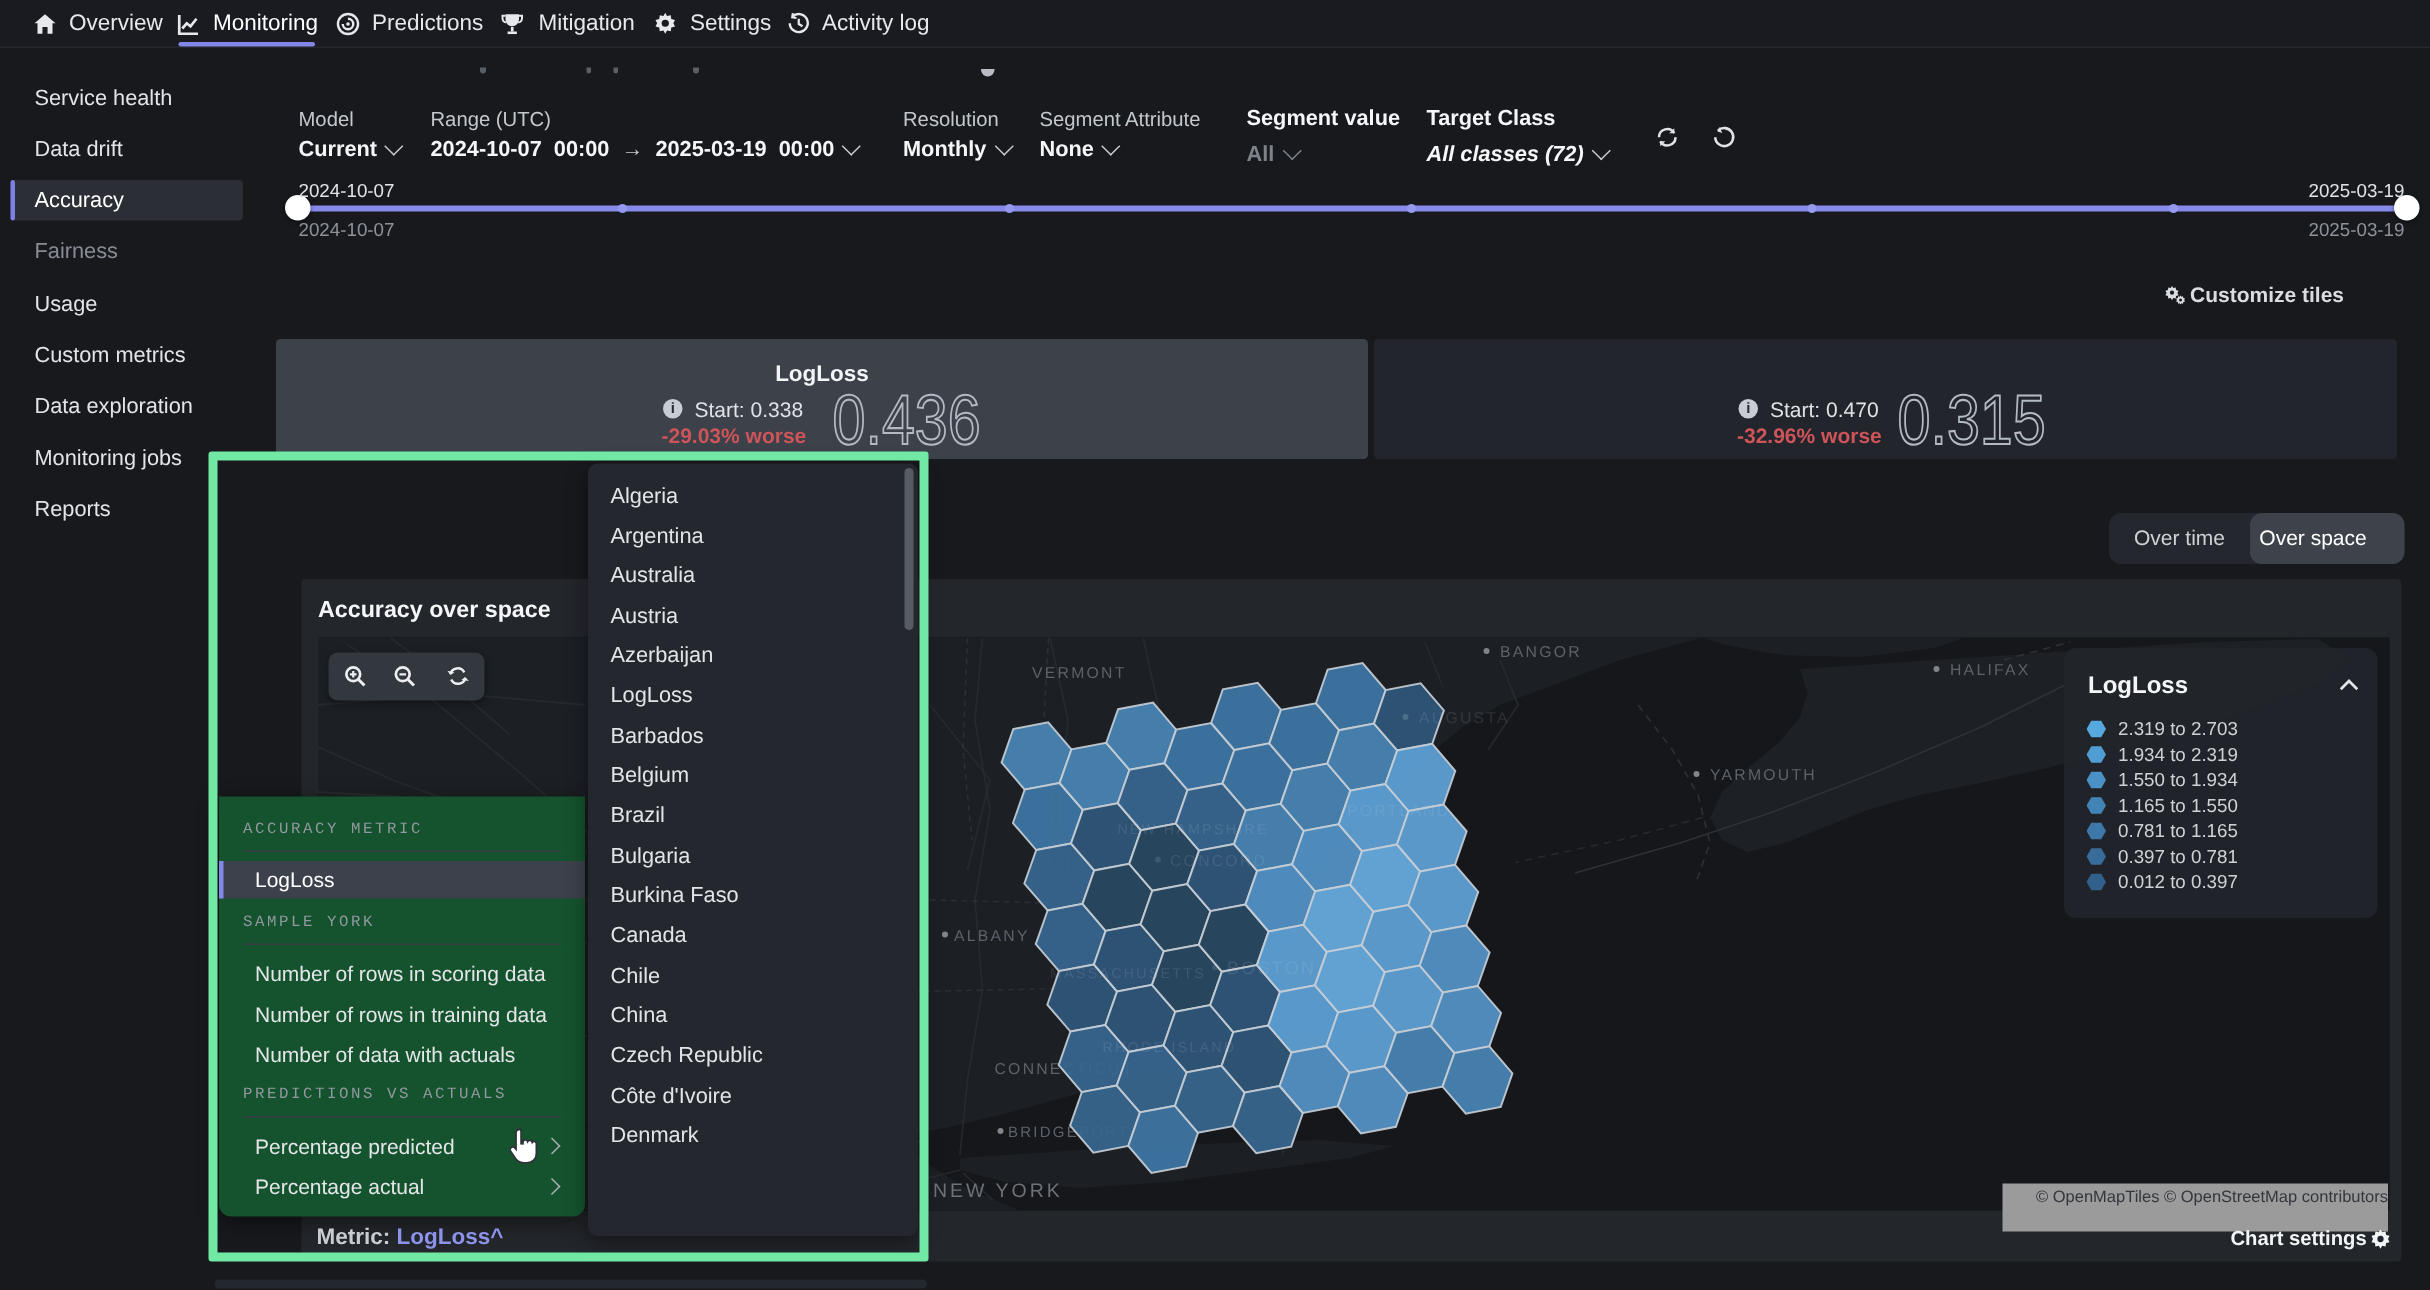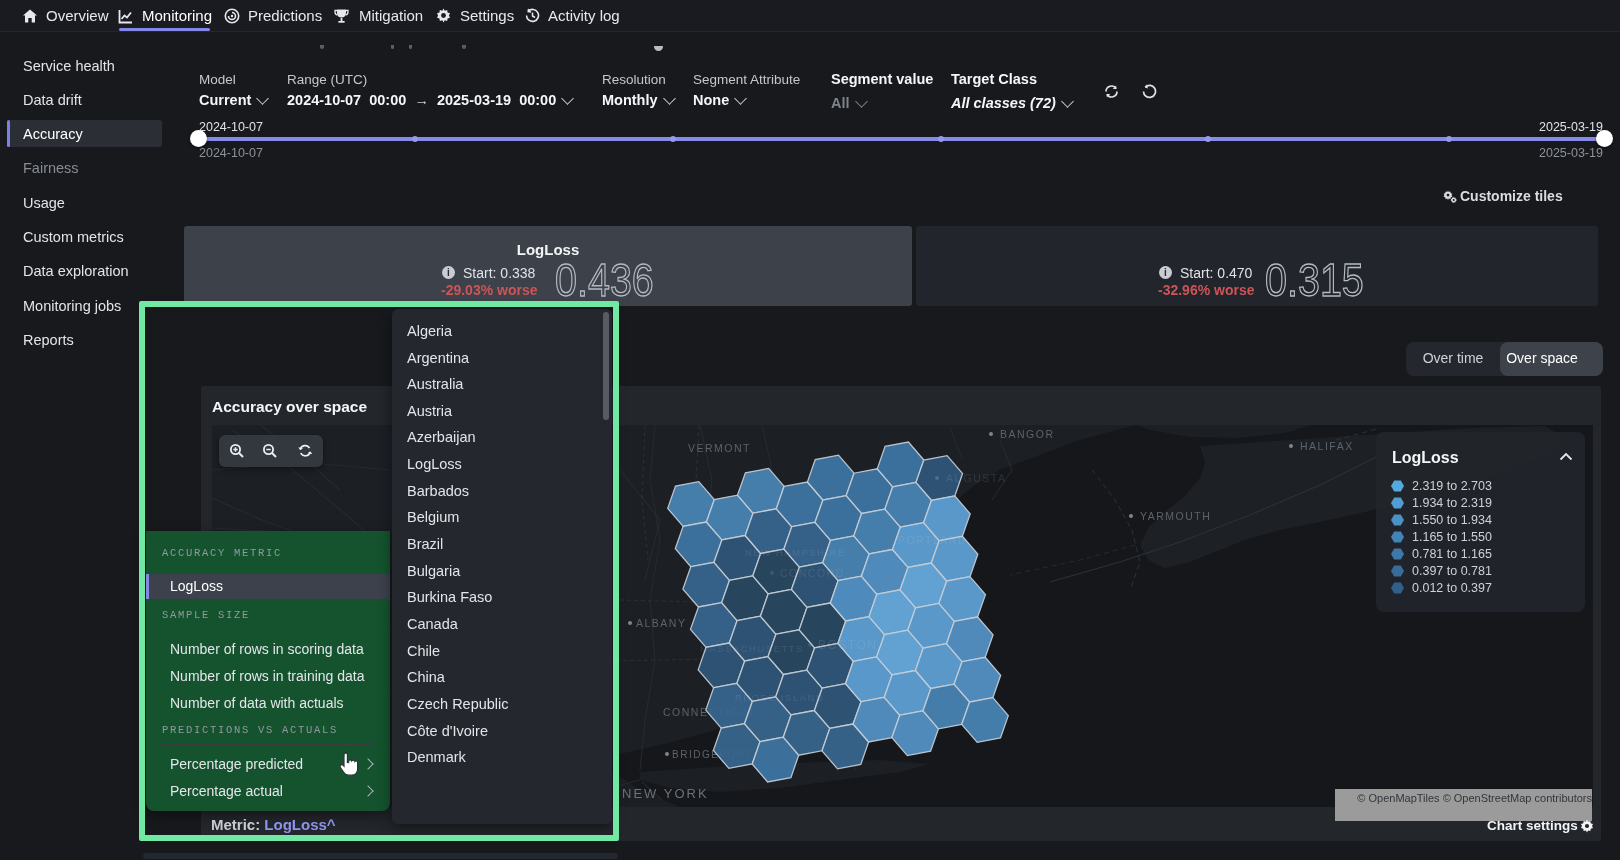--- a/index.html
+++ b/index.html
@@ -392,21 +392,21 @@
         <path d="M15.6 11 L13.2 8.5 L10.6 10.2 Z" fill="#eceef1"></path>
       </svg>
   </div>
 
   <div id="menu">
     <div class="menu-h" style="top:16px;">ACCURACY METRIC</div>
     <div class="menu-sep" style="top:36px;"></div>
     <div id="menu-sel"></div>
     <div id="menu-selbar"></div>
     <div class="menu-item" style="top:47px; color:#ffffff;">LogLoss</div>
-    <div class="menu-h" style="top:78px;">SAMPLE SIZE</div>
+    <div class="menu-h" style="top:78px;">SAMPLE YORK</div>
     <div class="menu-sep" style="top:98px;"></div>
     <div class="menu-item" style="top:110px;">Number of rows in scoring data</div>
     <div class="menu-item" style="top:137px;">Number of rows in training data</div>
     <div class="menu-item" style="top:164px;">Number of data with actuals</div>
     <div class="menu-h" style="top:193px;">PREDICTIONS VS ACTUALS</div>
     <div class="menu-sep" style="top:213px;"></div>
     <div class="menu-item" style="top:225px;">Percentage predicted</div>
     <div class="menu-chev" style="left:218px; top:229px;"></div>
     <div class="menu-item" style="top:252px;">Percentage actual</div>
     <div class="menu-chev" style="left:218px; top:256px;"></div>

